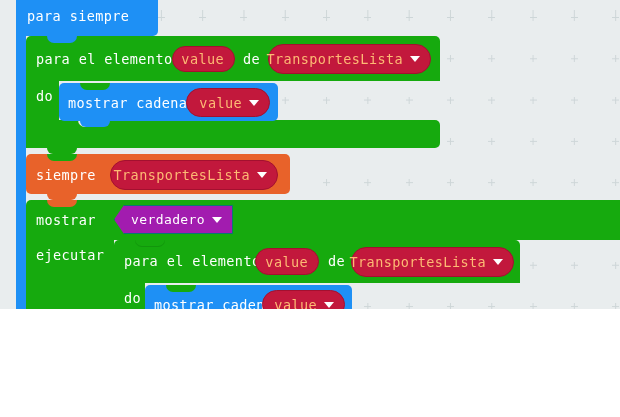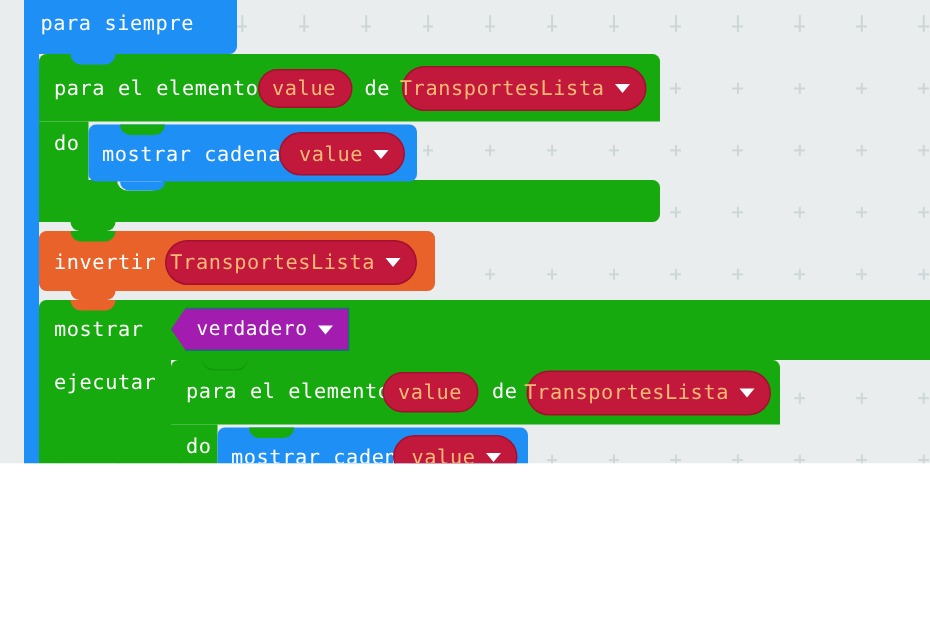--- a/index.html
+++ b/index.html
@@ -173,21 +173,21 @@
     <span class="cap">value</span>
     <span class="caret"></span>
   </div>
 
   <div class="blk" style="left:26px; top:154px; width:264px; height:40px; background:#e8622a;
               border-radius:5px;"></div>
   <div class="notch" style="left:47px; top:154px; width:30px; height:7px; background:#16aa0e;
               border-radius:0 0 7px 7px;"></div>
   <div class="notch" style="left:47px; top:194px; width:30px; height:6px; background:#e8622a;"></div>
 
-  <span class="label" style="left:36px; top:168px;">invertir</span>
+  <span class="label" style="left:36px; top:168px;">siempre</span>
 
   <div class="pill red" style="left:110px; top:160px; width:168px; height:30px;">
     <span class="cap">TransportesLista</span>
     <span class="caret"></span>
   </div>
 
   <div class="blk" style="left:26px; top:200px; width:640px; height:40px; background:#16aa0e;
               border-radius:5px 0 0 0;"></div>
   <div class="notch" style="left:47px; top:200px; width:30px; height:7px; background:#e8622a;
               border-radius:0 0 7px 7px;"></div>

